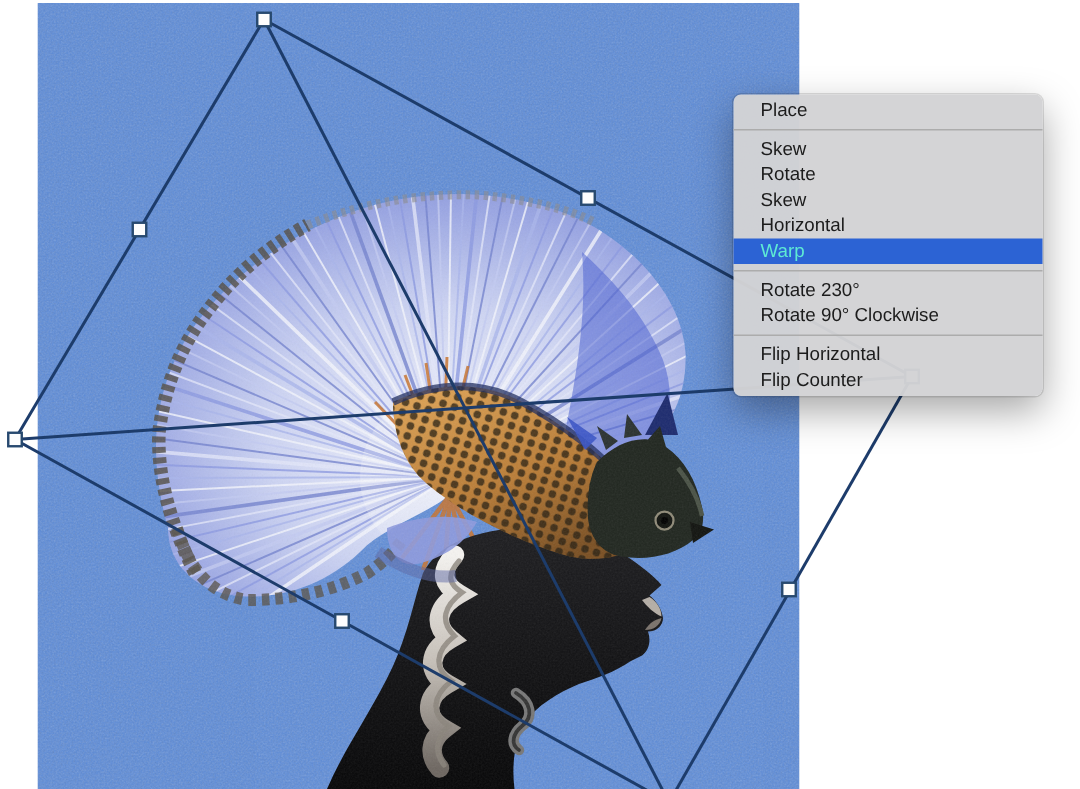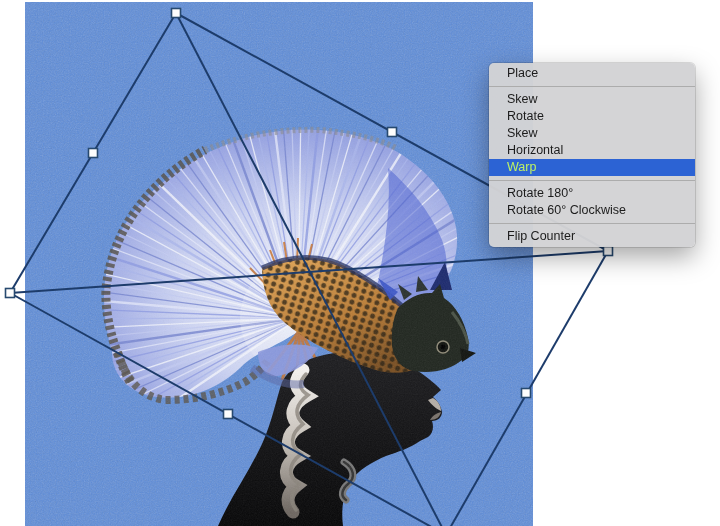--- a/index.html
+++ b/index.html
@@ -6,21 +6,21 @@
     background:#ffffff;font-family:"Liberation Sans",sans-serif;}
   #stage{position:relative;width:720px;height:526px;background:#ffffff;}
   #art{position:absolute;left:0;top:0;width:720px;height:526px;display:block;}
   
   .menu{position:absolute;left:489px;top:63px;width:206px;box-sizing:border-box;
     background:rgba(211,211,213,0.97);border-radius:5px;padding:2px 0;
     box-shadow:0 10px 26px rgba(0,0,0,0.35),0 0 0 1px rgba(0,0,0,0.12);
     z-index:20;}
   .mi{height:17px;line-height:17px;padding:0 16px 0 18px;font-size:12.5px;
     color:#1c1c1c;white-space:nowrap;cursor:default;}
-  .mi.highlight{background:#2c63d4;color:#bef264;}
+  .mi.highlight{background:#2c63d4;color:#5eead4;}
   .sep{height:1px;background:#acacac;margin:4px 0;}
 </style>
 </head>
 <body>
 
 <div id="stage">
 
 <svg id="art" viewBox="0 0 720 526" xmlns="http://www.w3.org/2000/svg">
   <defs>
     <filter id="grain" x="0" y="0" width="100%" height="100%">
@@ -240,18 +240,19 @@
 
   <div class="menu">
     <div class="mi">Place</div>
     <div class="sep"></div>
     <div class="mi">Skew</div>
     <div class="mi">Rotate</div>
     <div class="mi">Skew</div>
     <div class="mi">Horizontal</div>
     <div class="mi highlight">Warp</div>
     <div class="sep"></div>
-    <div class="mi">Rotate 180°</div>
-    <div class="mi">Rotate 60° Clockwise</div>
+    <div class="mi">Rotate 230°</div>
+    <div class="mi">Rotate 90° Clockwise</div>
     <div class="sep"></div>
+    <div class="mi">Flip Horizontal</div>
     <div class="mi">Flip Counter</div>
   </div>
 </div>
 
 </body></html>

